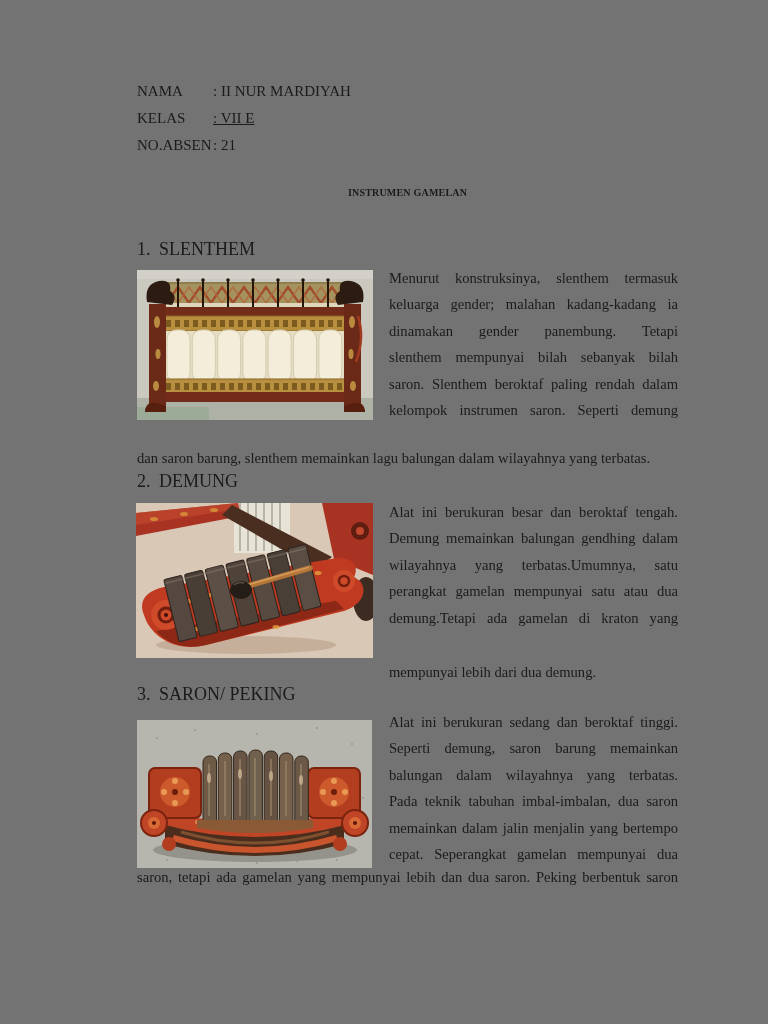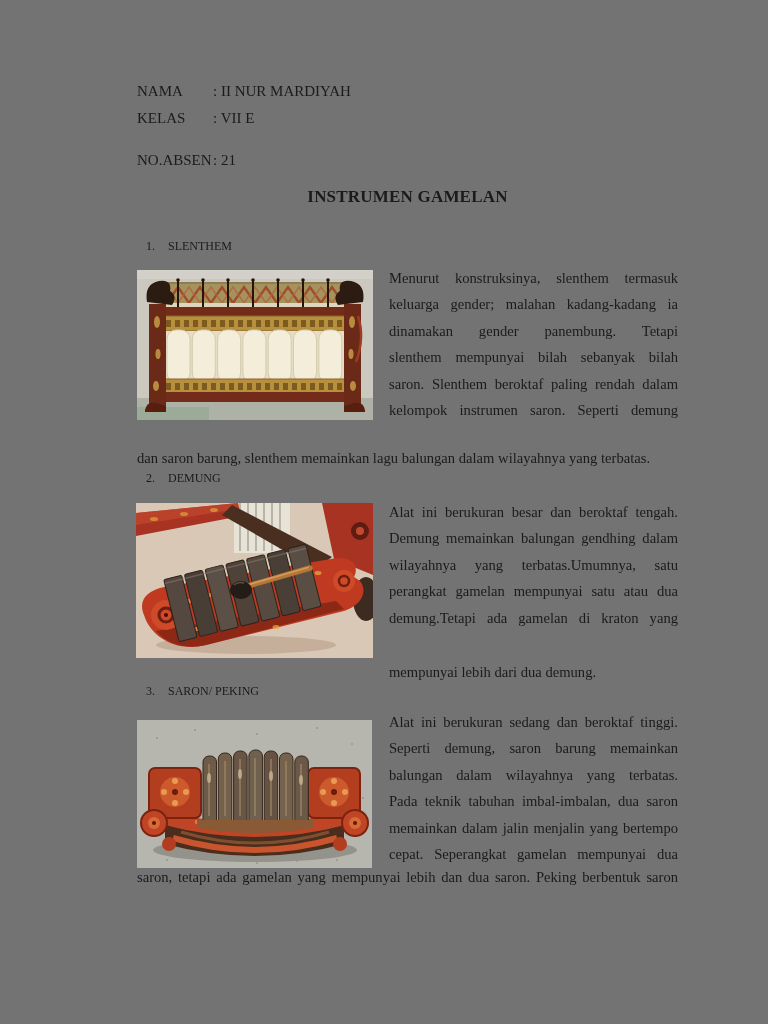--- a/index.html
+++ b/index.html
@@ -5,40 +5,40 @@
   * { margin:0; padding:0; box-sizing:border-box; }
   html,body { background:#ffffff; }
   .page {
     position:relative; width:768px; height:1024px; background:#737373;
     font-family:"Liberation Serif","DejaVu Serif",serif; color:#1b1b1b;
     overflow:hidden;
   }
   .abs { position:absolute; }
   .hdr-row { font-size:15px; line-height:20px; }
   .hdr-label { display:inline-block; width:76px; }
-  .doc-title { font-size:17px; font-weight:bold; text-align:center; letter-spacing:0.2px; }
-  .sec-head { font-size:12px;margin-left:9px; }
+  .doc-title { font-size:10px; font-weight:bold; text-align:center; letter-spacing:0.2px; }
+  .sec-head { font-size:18px; }
   .sec-num { display:inline-block; width:22px; }
   .col { width:289px; font-size:14.6px; }
   .col .ln { height:26.4px; line-height:26.4px; text-align:justify; text-align-last:justify; white-space:nowrap; }
   .col .ln.nl { text-align:left; text-align-last:left;margin-top:28px; }
   .fullline { width:541px; font-size:14.6px; line-height:26.4px; white-space:nowrap; }
   .fullline.just { text-align:justify; text-align-last:justify; }
   .photo { display:block; }
 </style>
 </head>
 <body>
 
 <div class="page">
 
   <div class="abs" style="left:137px; top:81px;">
     <div class="hdr-row" style="margin-bottom:7px;">
       <span class="hdr-label">NAMA</span><span>: II NUR MARDIYAH</span>
     </div>
-    <div class="hdr-row" style="margin-bottom:22px;">
+    <div class="hdr-row" style="margin-bottom:7px;text-decoration:underline;">
       <span class="hdr-label">KELAS</span><span>: VII E</span>
     </div>
     <div class="hdr-row">
       <span class="hdr-label">NO.ABSEN</span><span>: 21</span>
     </div>
   </div>
 
   <div class="abs doc-title" style="left:137px; top:187px; width:541px;">INSTRUMEN GAMELAN</div>
 
   <div class="abs sec-head" style="left:137px; top:239px;">

